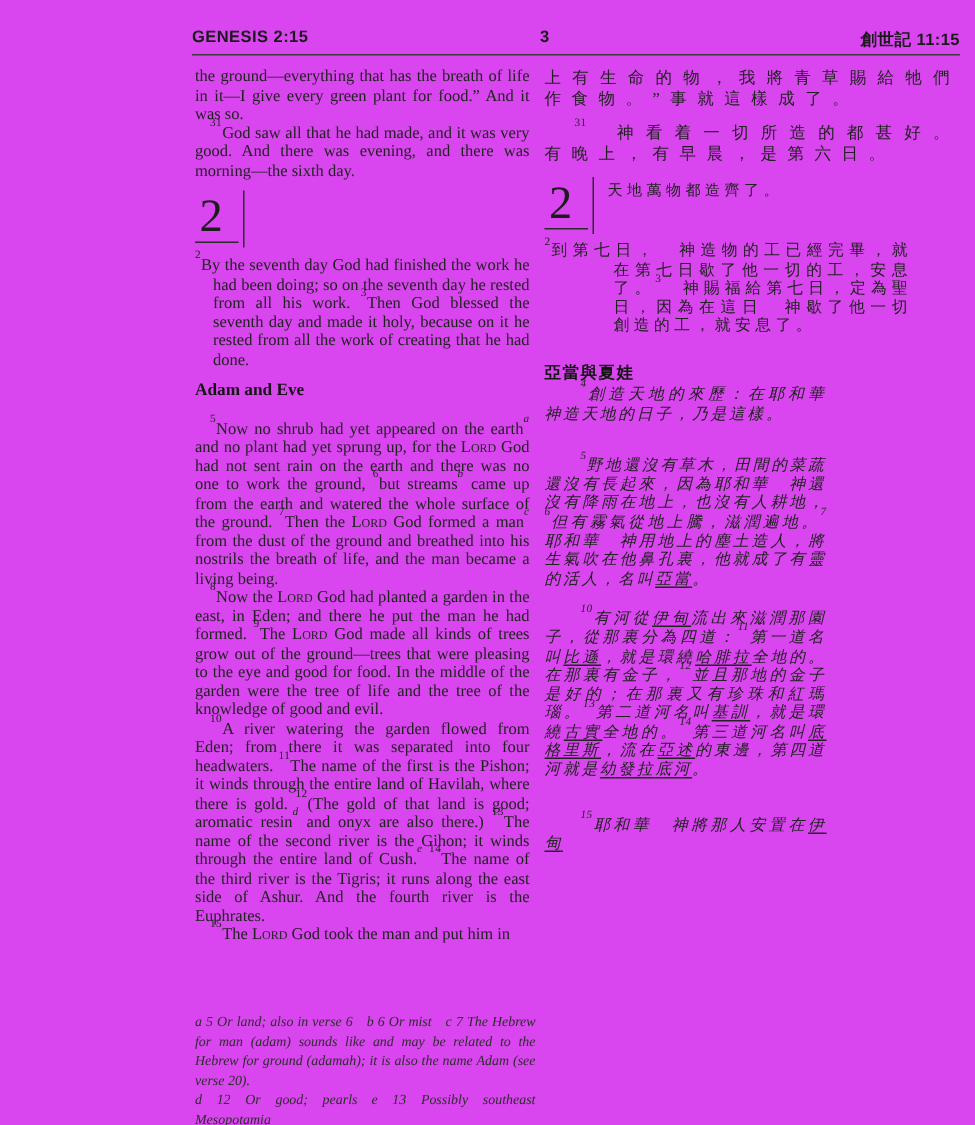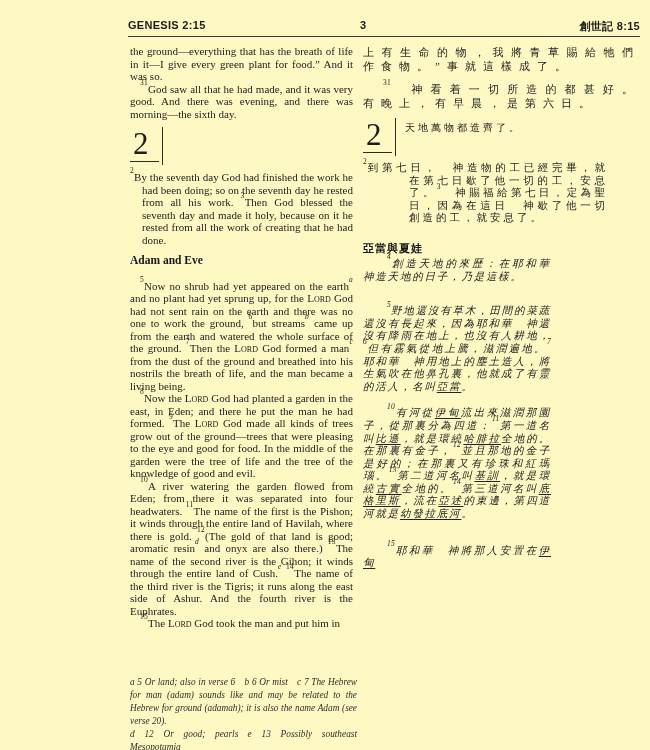--- a/index.html
+++ b/index.html
@@ -1,16 +1,16 @@
 <!DOCTYPE html>
 <html><head>
 <meta charset="utf-8">
 <style>
   html,body{margin:0;padding:0;background:#ffffff;}
-  .page{position:relative;width:650px;height:750px;background:#fef9c3;overflow:hidden;
+  .page{position:relative;width:650px;height:750px;background:#d946ef;overflow:hidden;
         font-family:"Liberation Serif",serif;color:#222;}
   
   .runhead{position:absolute;top:19px;left:128px;width:512px;height:16px;
            font-family:"Liberation Sans",sans-serif;font-weight:bold;font-size:11px;color:#1a1a1a;}
   .rh-left{position:absolute;left:0;top:0;letter-spacing:.3px;}
   .rh-center{position:absolute;left:232px;top:0;}
   .rh-right{position:absolute;right:0;top:0;letter-spacing:.3px;}
   .rh-rule{position:absolute;top:36px;left:128px;width:512px;border-top:1.2px solid #3a3a3a;}
   
   .col{position:absolute;top:45px;}
@@ -52,21 +52,21 @@
   .footnotes i{font-style:italic;}
 </style>
 </head>
 <body>
 
 <div class="page">
 
   <div class="runhead">
     <span class="rh-left">GENESIS 2:15</span>
     <span class="rh-center">3</span>
-    <span class="rh-right">創世記 8:15</span>
+    <span class="rh-right">創世記 11:15</span>
   </div>
   <div class="rh-rule"></div>
 
   <div class="col col-en">
     <p>the ground—everything that has the breath of life in it—I give every green plant for food.” And it was so.</p>
     <p class="ind"><sup>31</sup>God saw all that he had made, and it was very good. And there was evening, and there was morning—the sixth day.</p>
 
     <div class="chrow chrow-en">
       <div class="dc">
         <span class="dcn">2</span>

